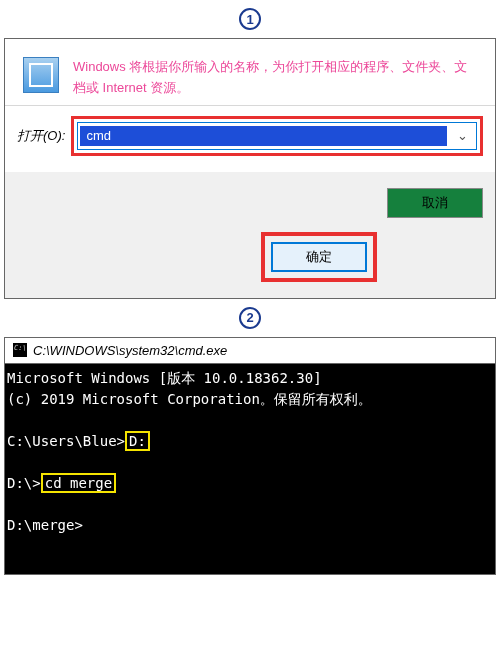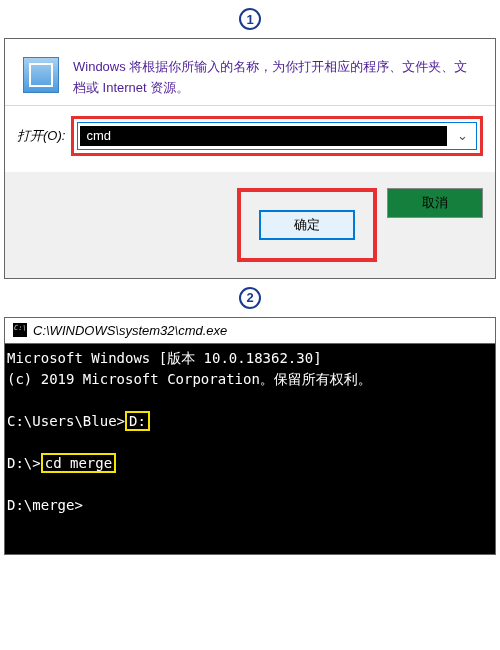--- a/index.html
+++ b/index.html
@@ -53,42 +53,42 @@
       background: linear-gradient(#a8d0f0,#4a9ae0);
       border: 1px solid #3a7fc0;
       margin-right: 14px;
       flex-shrink: 0;
       position: relative;
     }
     .run-body .big-icon::after{
       content:""; position:absolute; inset:5px;
       border:2px solid #fff;
     }
-    .run-body .desc { line-height: 1.6; color: #4c1d95; }
+    .run-body .desc { line-height: 1.6; color: #ec4899; }
     .open-row {
       display: flex; align-items: center;
       padding: 10px 12px 16px 12px;
     }
     .open-row .label { margin-right: 6px; font-style: italic; }
     .open-row .combo-wrap {
       flex: 1;
       border: 3px solid #e83030;
       padding: 3px;
     }
     .open-row .combo {
       display: flex;
       border: 1px solid #0078d7;
       background: #fff;
       height: 28px;
       align-items: center;
     }
     .open-row .combo .val {
       flex: 1;
       padding: 0 6px;
-      background: #000000;
+      background: #1d4ed8;
       color: #fff;
       margin: 2px;
       line-height: 20px;
     }
     .open-row .combo .chev {
       padding: 0 8px;
       color: #555;
     }
     .btn-row {
       background: #f0f0f0;
@@ -100,21 +100,22 @@
     .btn {
       min-width: 96px;
       height: 30px;
       border: 1px solid #888;
       background: #15803d;
       display: flex; align-items: center; justify-content: center;
       cursor: pointer;
     }
     .btn-primary-wrap {
       border: 4px solid #e83030;
-      padding: 18px;
+      padding: 6px;
+      margin-top: 44px;
     }
     .btn.primary {
       border: 2px solid #0078d7;
       background: #e5f1fb;
     }
     
     .cmd-window {
       border: 1px solid #666;
       margin: 0 4px 4px 4px;
     }

